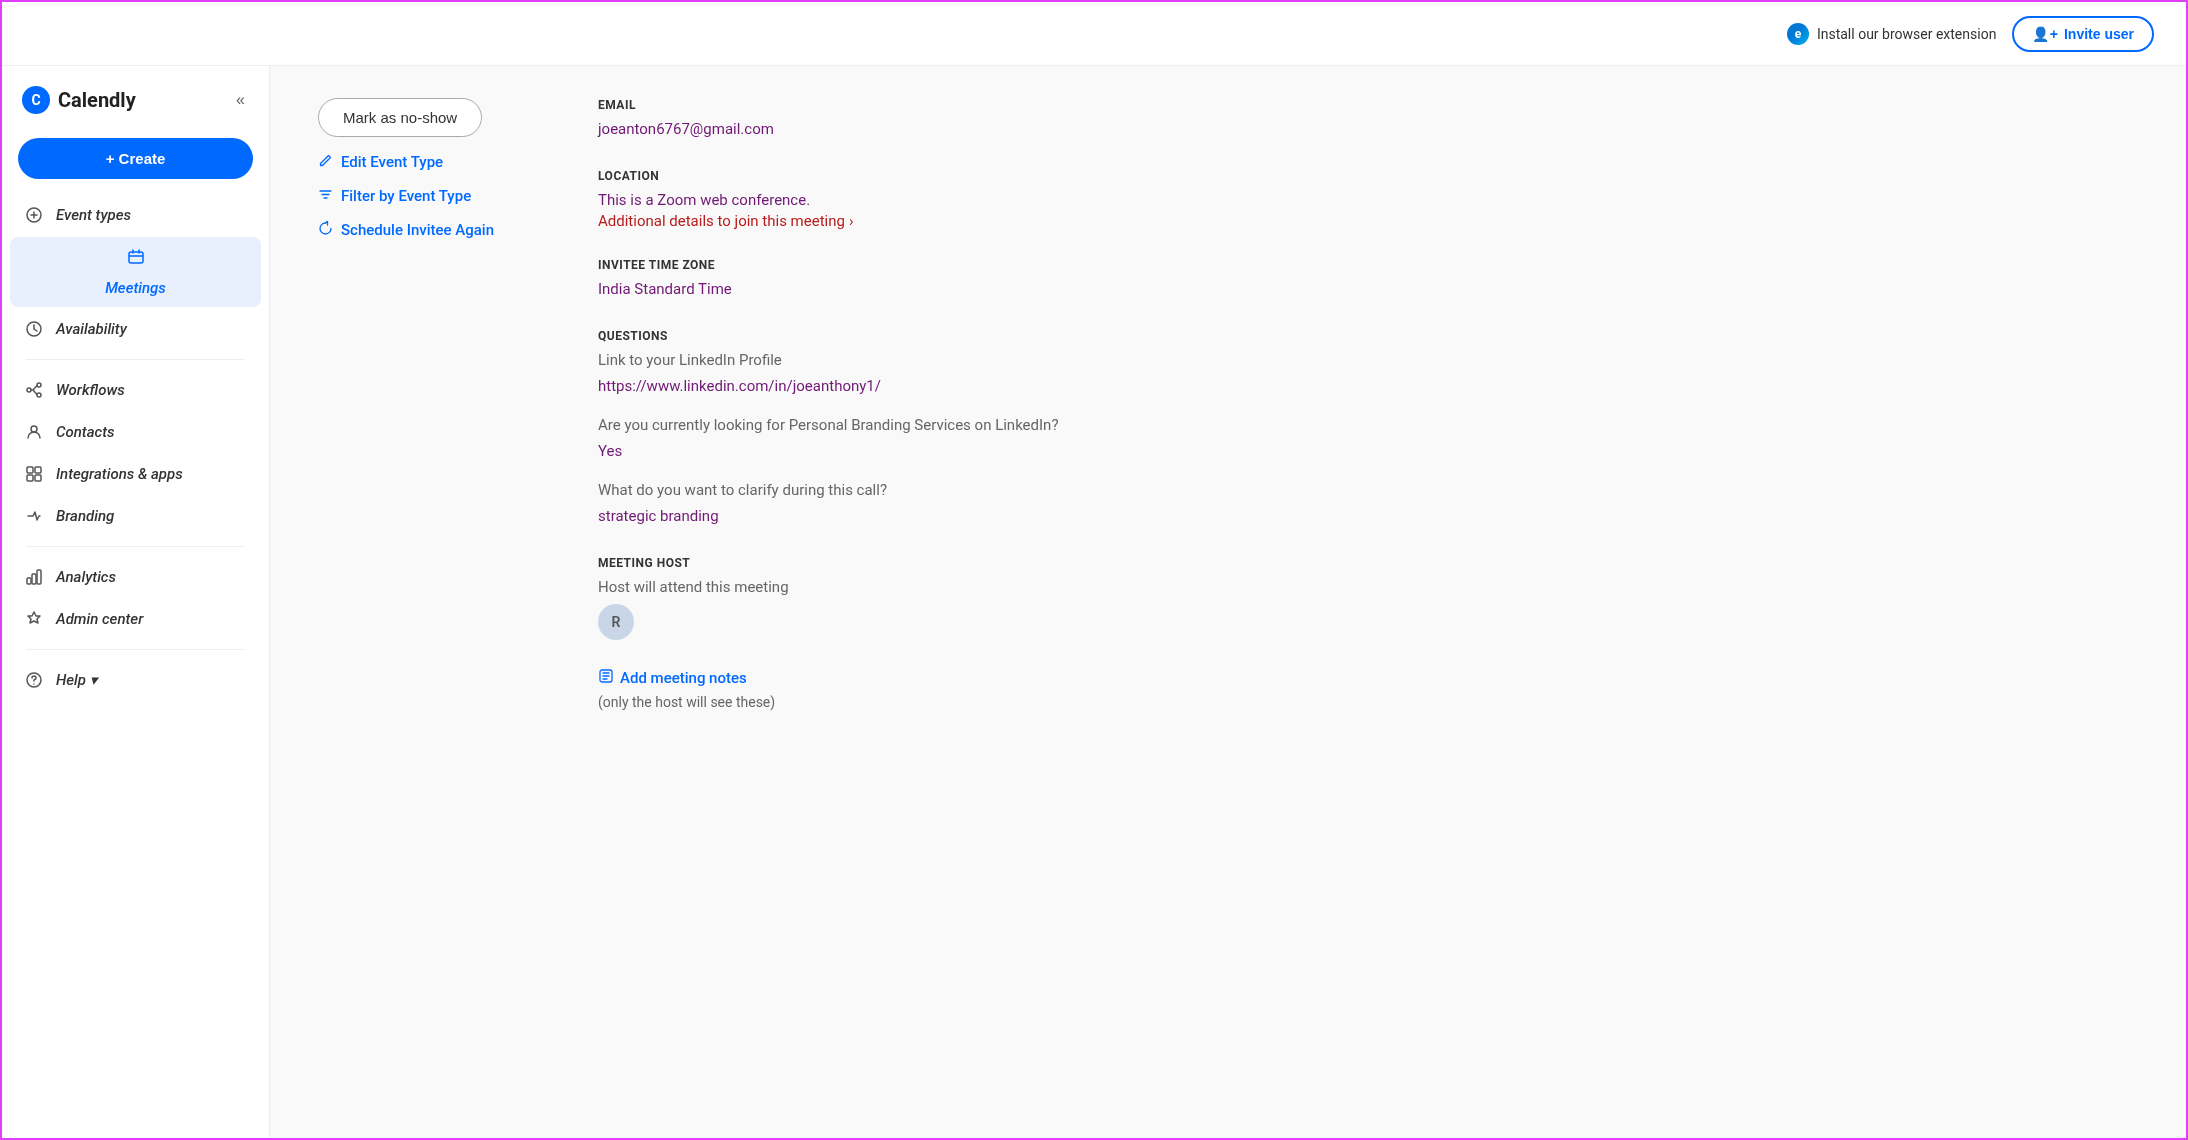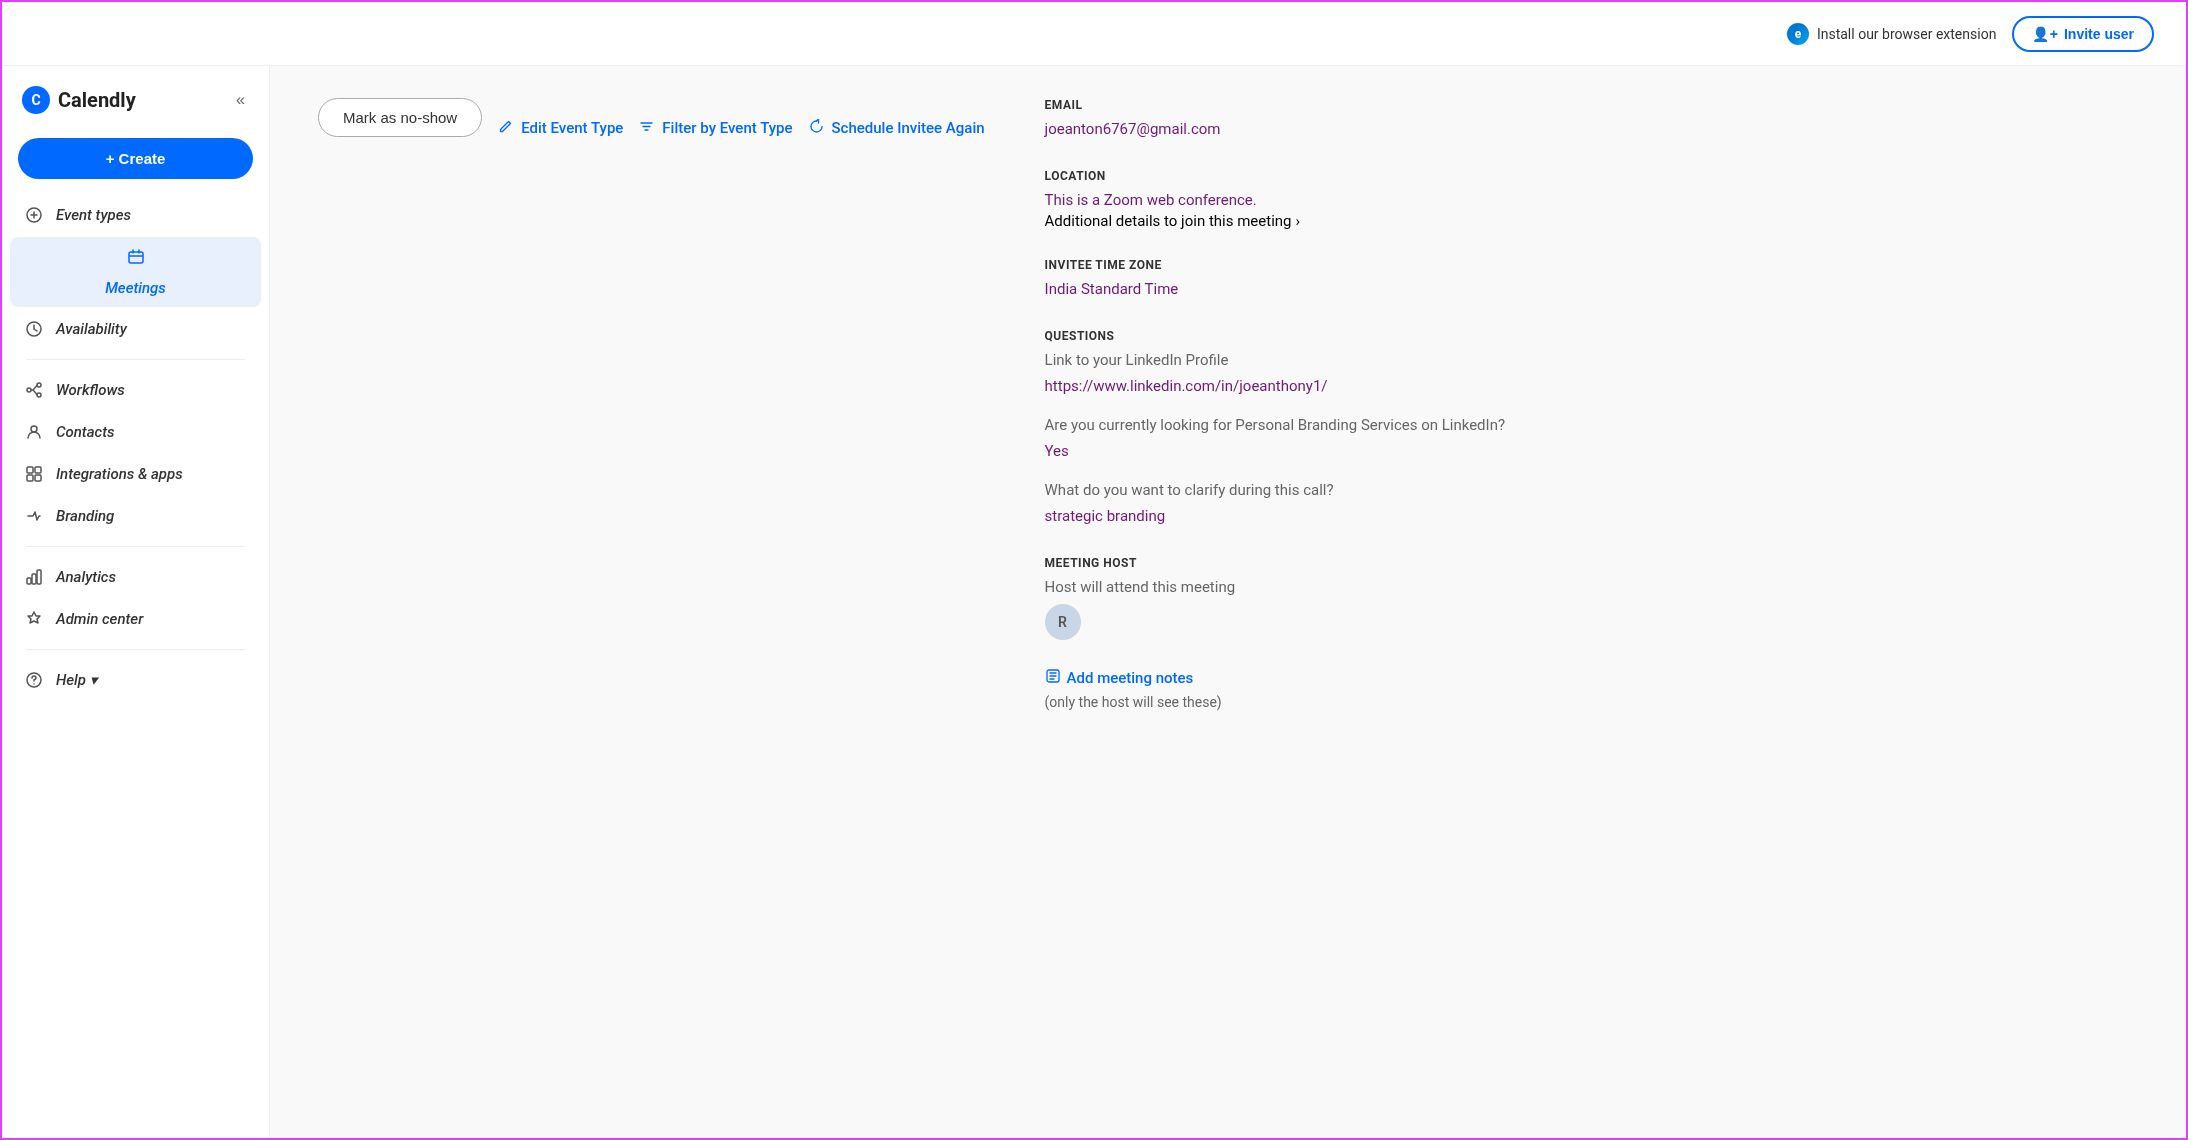--- a/index.html
+++ b/index.html
@@ -184,21 +184,21 @@
     
     .main-content {
       flex: 1;
       overflow-y: auto;
       background: #f9f9f9;
       padding: 32px 48px;
     }
 
     .actions-panel {
       display: flex;
-      flex-direction: row;
+      flex-direction: column;
       gap: 16px;
       margin-bottom: 16px;
     }
 
     .mark-noshow-btn {
       display: inline-flex;
       align-items: center;
       justify-content: center;
       border: 1.5px solid #aaa;
       background: #fff;
@@ -261,21 +261,21 @@
     }
 
     .info-subtext {
       font-size: 15px;
       color: #666;
       line-height: 1.5;
       margin-bottom: 4px;
     }
 
     .info-link {
-      color: #000000;
+      color: #b91c1c;
       font-size: 15px;
       cursor: pointer;
       text-decoration: none;
       display: inline-flex;
       align-items: center;
       gap: 4px;
     }
 
     .question-block {
       margin-bottom: 16px;

